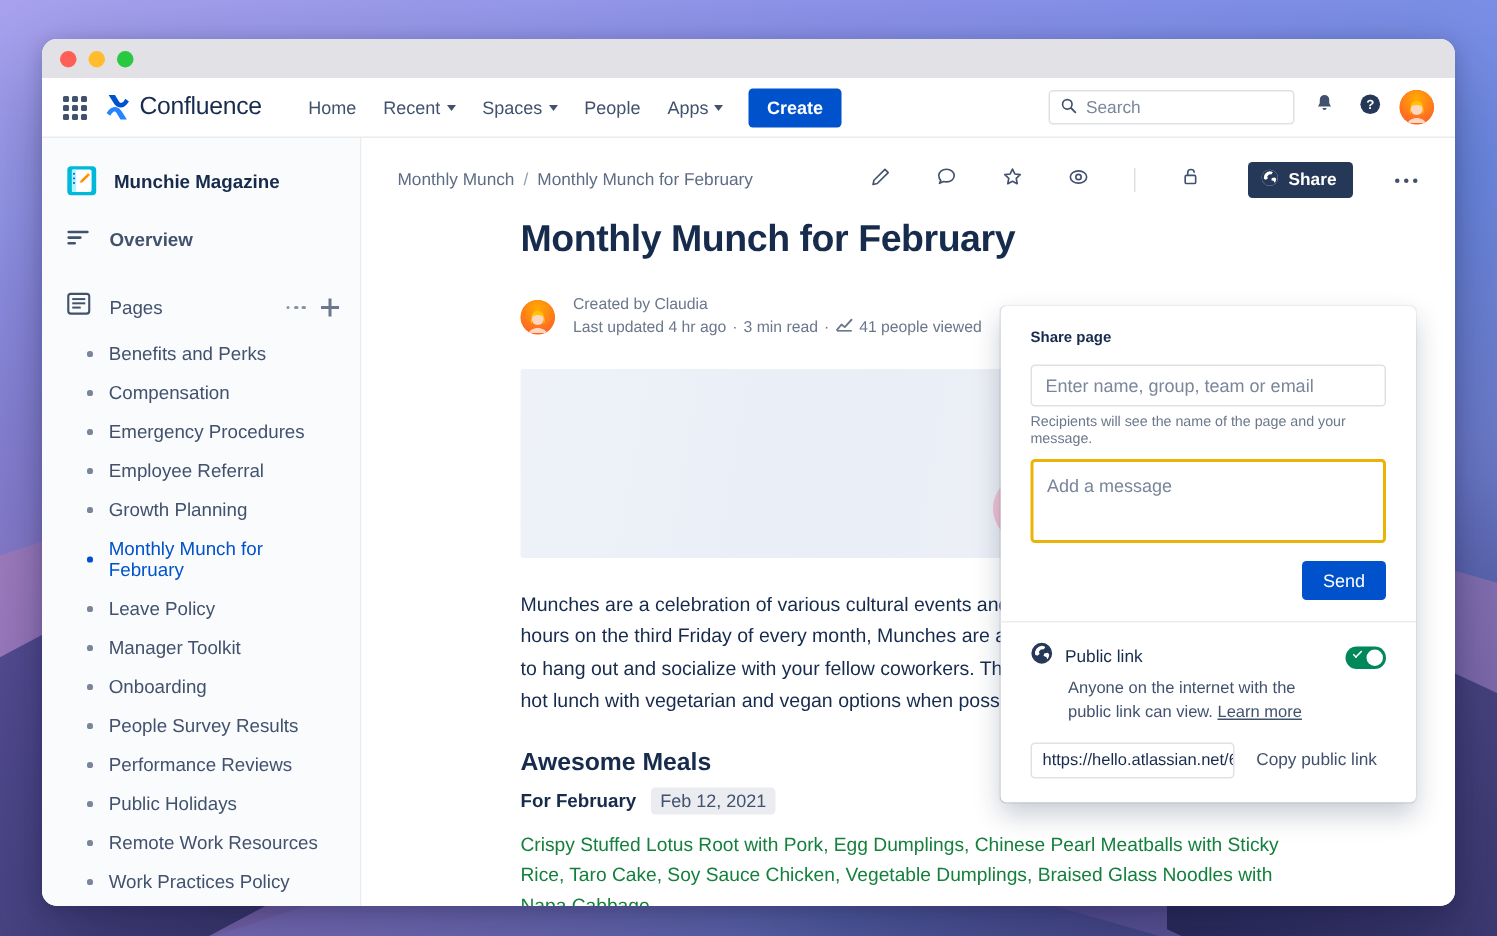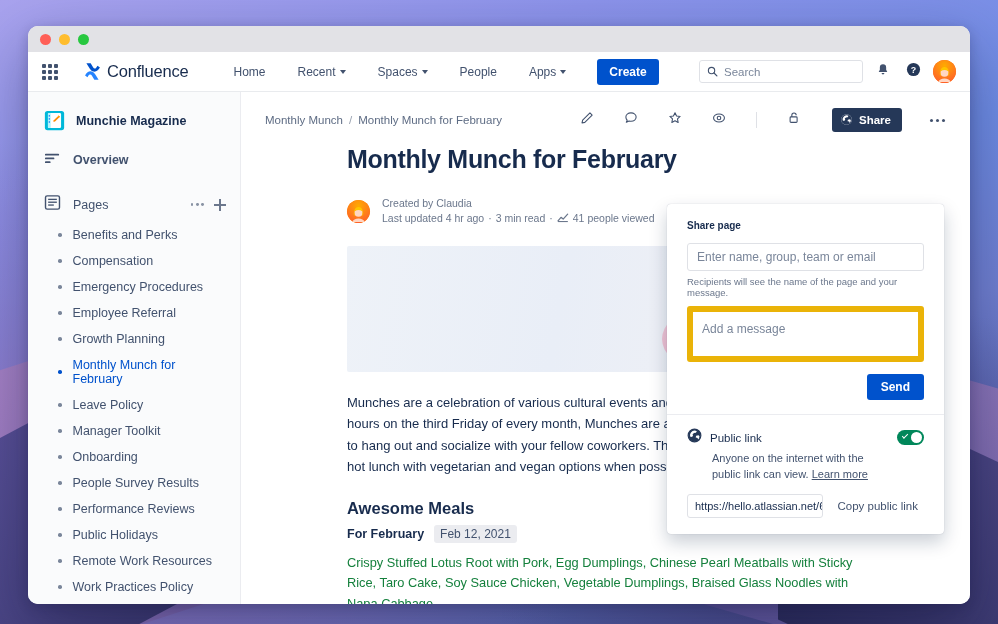--- a/index.html
+++ b/index.html
@@ -53,21 +53,21 @@
   }
   .dot { width: 11px; height: 11px; border-radius: 50%; display:block; }
   .dot.red { background: #ff5f57; }
   .dot.yellow { background: #ffbd2e; }
   .dot.green { background: #28c840; }
 
   
   .topnav {
     height: 40px; flex: 0 0 40px; background: #fff;
     border-bottom: 1px solid #e9ebee;
-    display: flex; align-items: center; padding: 0 14px; gap: 14px;
+    display: flex; align-items: center; padding: 0 14px; gap: 0;
   }
   .appgrid { width: 16px; height: 16px; display: grid;
     grid-template-columns: repeat(3,1fr); grid-template-rows: repeat(3,1fr);
     gap: 2px; margin-right: 12px; cursor: pointer; }
   .appgrid i { background: #42526e; border-radius: 1px; display:block; }
   .brand { display: flex; align-items: center; gap: 6px; margin-right: 22px; cursor: pointer; }
   .brand-mark { width: 17px; height: 17px; }
   .brand-text { font-size: 16.5px; color: #172b4d; letter-spacing: -0.2px; }
   .navitem {
     font-size: 12px; color: #42526e; padding: 6px 9px; border-radius: 3px;
@@ -171,27 +171,27 @@
   }
   .sp-top { padding: 16px 20px 14px 20px; }
   .sp-title { font-size:10px; color:#172b4d; font-weight:600; }
   .sp-input {
     margin-top: 12px; height: 28px; border:1px solid #dfe1e6; border-radius:3px;
     background:#fff; display:flex; align-items:center; padding: 0 9px; cursor:text;
   }
   .sp-input span { font-size:12px; color:#7a869a; }
   .sp-hint { font-size:9.5px; color:#6b778c; margin-top:5px; }
   .sp-textarea {
-    margin-top:8px; height:56px; border:6px solid #eab308; border-radius:3px;
+    margin-top:8px; height:56px; border:2px solid #eab308; border-radius:3px;
     background:#fff; padding: 7px 9px; cursor:text;
   }
   .sp-textarea span { font-size:12px; color:#7a869a; }
   .sp-send-row { display:flex; justify-content:flex-end; margin-top:12px; }
   .send-btn {
-    background:#0052cc; color:#fff; font-size:12px; font-weight:700;
+    background:#0052cc; color:#fff; font-size:12px; font-weight:400;
     padding: 6px 14px; border-radius:3px; border:none; cursor:pointer; font-family:inherit;
   }
   .sp-divider { height:1px; background:#ebecf0; }
   .sp-bottom { padding: 13px 20px 16px 20px; }
   .pl-head { display:flex; align-items:center; gap:8px; }
   .pl-title { font-size:11.5px; color:#172b4d; font-weight:400; }
   .toggle {
     margin-left:auto; width:27px;height:15px;border-radius:9px;background:#00875a;
     position:relative; cursor:pointer; display:flex; align-items:center;
   }

